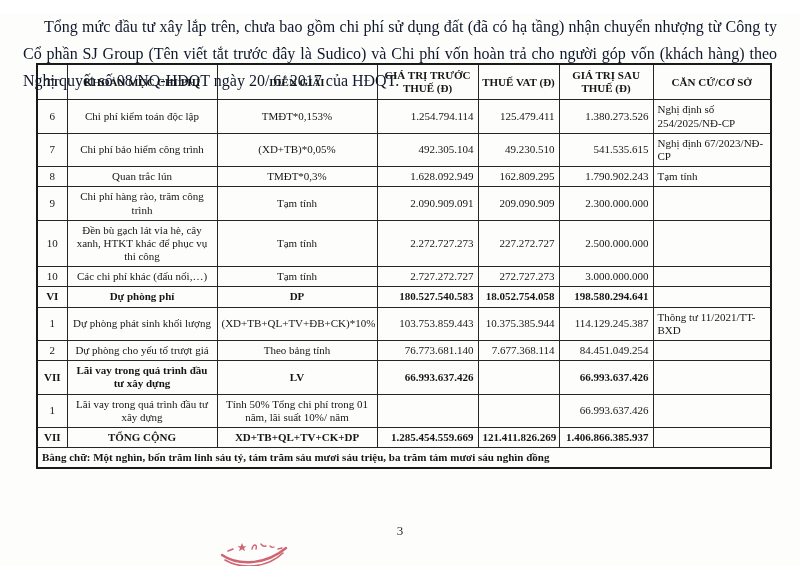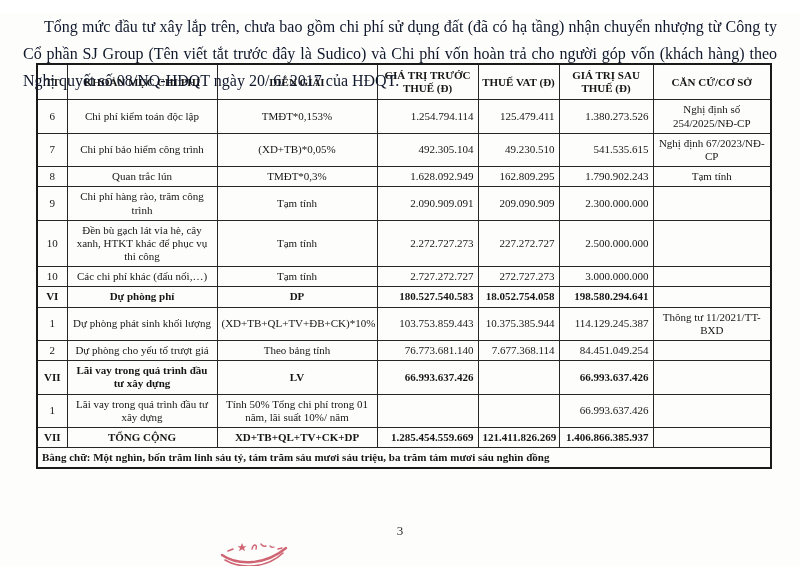--- a/index.html
+++ b/index.html
@@ -41,21 +41,21 @@
   table.cost th {
     font-weight: bold;
     text-align: center;
     font-size: 11px;
     padding: 4px 2px;
   }
   td.c-tt   { text-align: center; }
   td.c-item { text-align: center; padding-left: 6px; }
   td.c-desc { text-align: center; }
   td.c-num  { text-align: right; padding-right: 6px; font-size: 11.2px; }
-  td.c-basis{ text-align: center; padding: 2px 3px; }
+  td.c-basis{ padding: 2px 3px; }
   tr.bold td { font-weight: bold; }
   td.words {
     text-align: left;
     font-weight: bold;
     font-size: 11.5px;
     padding: 4px 2px;
   }
   
   .note {
     position: relative;

